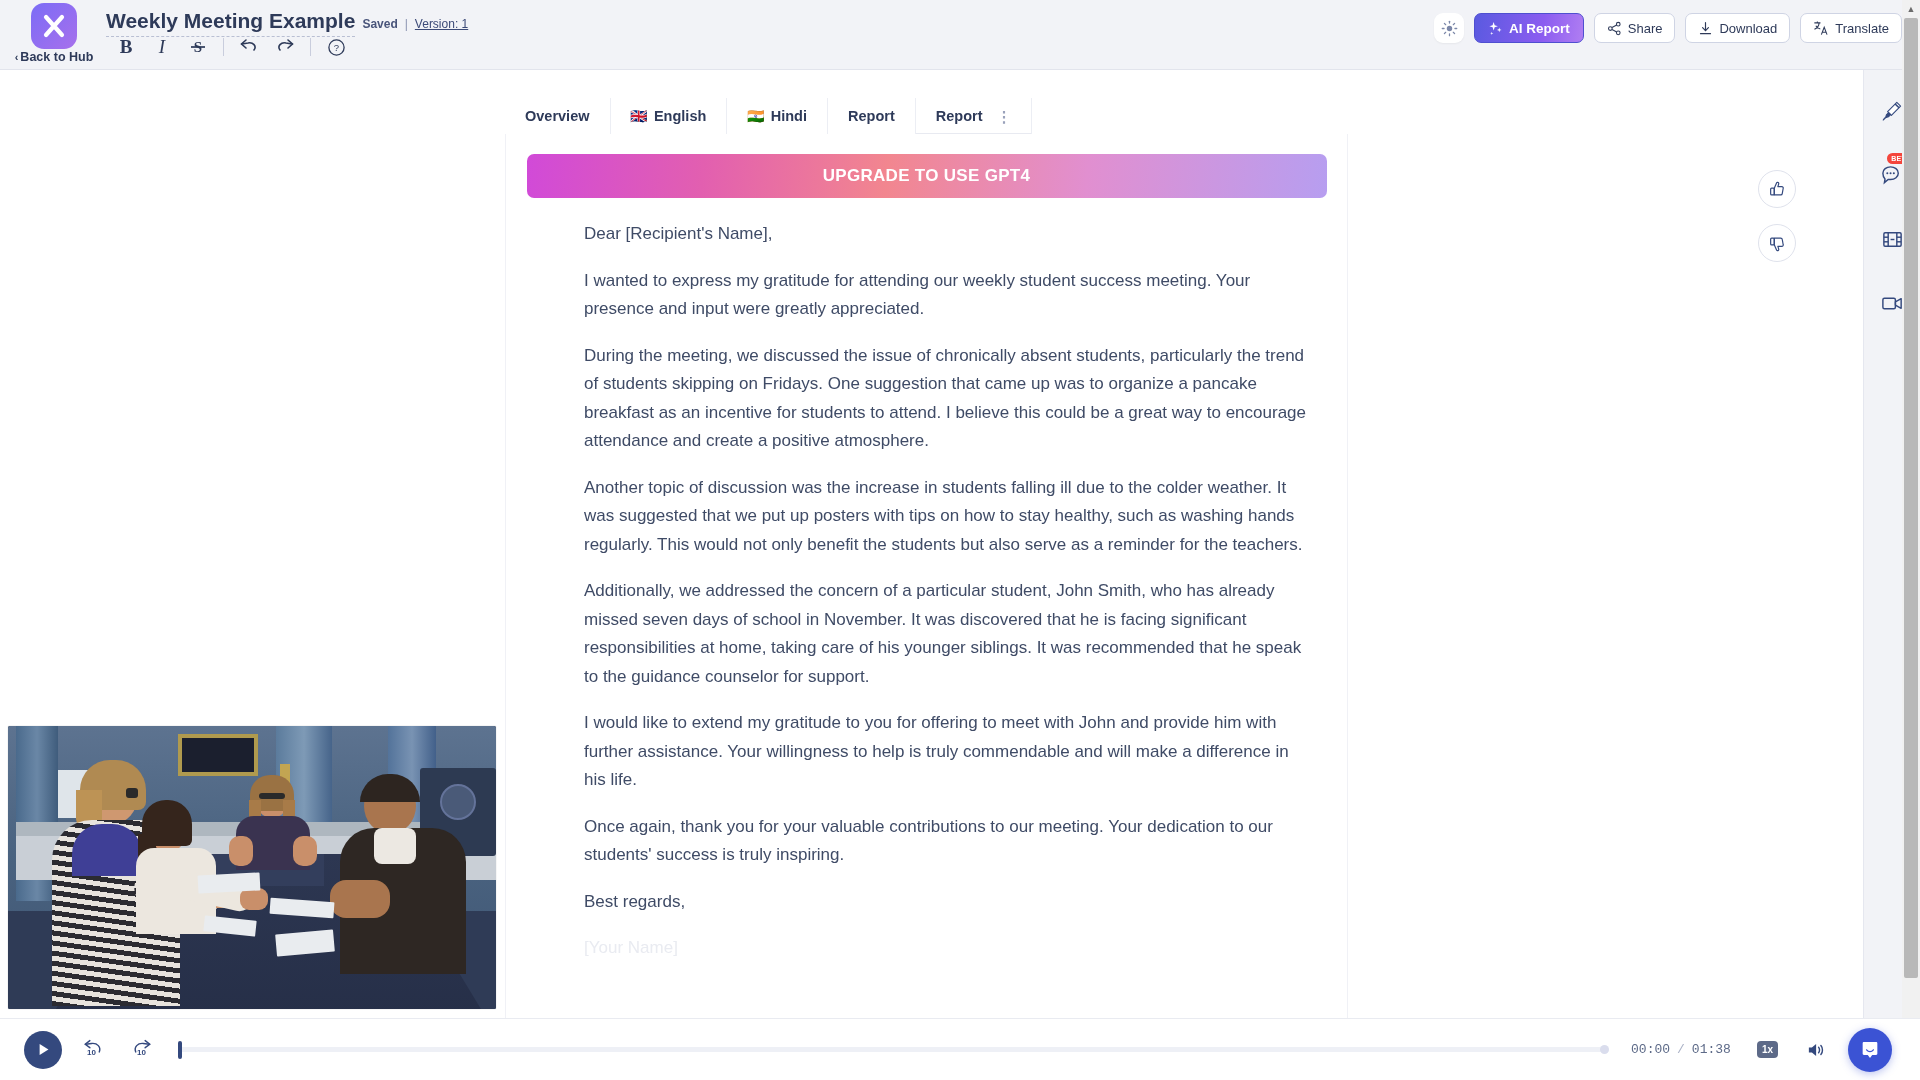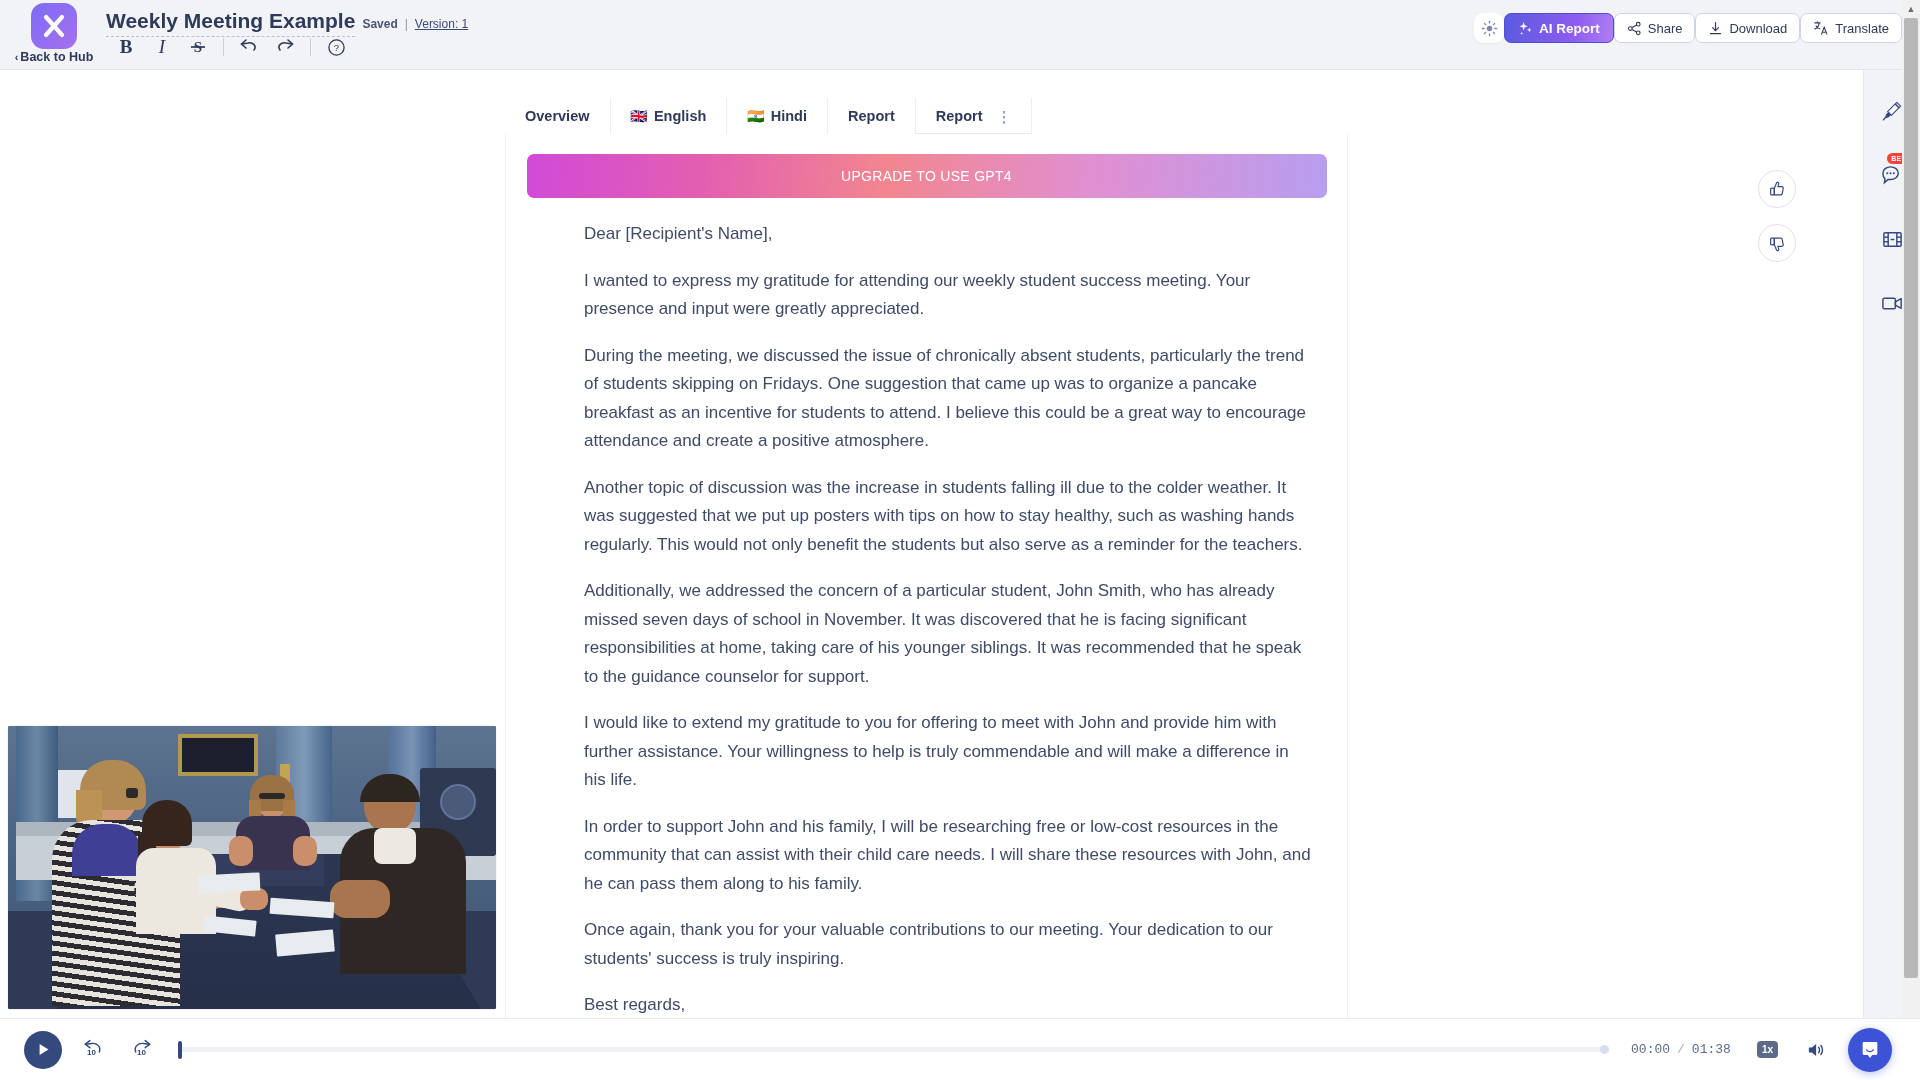--- a/index.html
+++ b/index.html
@@ -59,21 +59,21 @@
     width: 36px; height: 28px;
     display: flex; align-items: center; justify-content: center;
     cursor: pointer; color: #2e3a59;
   }
   .fmt-btn.b { font-family: "Liberation Serif", serif; font-weight: bold; font-size: 19px; }
   .fmt-btn.i { font-family: "Liberation Serif", serif; font-style: italic; font-size: 19px; }
   .tb-div { width:1px; height:18px; background:#c9cddd; margin: 0 7px; }
 
   .top-right {
     position: absolute; right: 18px; top: 13px;
-    display: flex; align-items: flex-start; gap: 0;
+    display: flex; align-items: flex-start; gap: 10px;
   }
   .theme-btn {
     width: 30px; height: 30px; border-radius: 9px;
     background: #ffffff; display:flex; align-items:center; justify-content:center;
     cursor:pointer; box-shadow: 0 1px 2px rgba(0,0,0,.05);
   }
   .ai-report-btn {
     height: 30px; padding: 0 13px; border-radius: 7px;
     background: linear-gradient(100deg, #5a5ae0 0%, #8b5cf0 60%, #a濃 100%);
     background: linear-gradient(100deg, #5a5ae0 0%, #8b5cf0 62%, #b07ef2 100%);
@@ -167,21 +167,21 @@
     background: #ffffff;
     border-left: 1px solid #f0f1f6;
     border-right: 1px solid #f0f1f6;
     overflow: hidden;
   }
   .upgrade-banner {
     margin: 20px auto 0 auto;
     width: 800px; height: 44px; border-radius: 7px;
     background: linear-gradient(95deg, #d14ad8 0%, #e25fb0 22%, #f2868f 45%, #e18fd0 70%, #b79ef0 100%);
     display: flex; align-items: center; justify-content: center;
-    color: #ffffff; font-size: 14px; font-weight: normal; letter-spacing: .3px;
+    color: #ffffff; font-size: 17px; font-weight: bold; letter-spacing: .3px;
     cursor: pointer;
   }
   .doc-body {
     padding: 22px 36px 0 38px;
     font-size: 17px; line-height: 28.5px; color: #3f4b66;
   }
   .doc-body p { margin-bottom: 18px; margin-left: 40px; }
   .doc-body p.faded { color: #e9ebf1; }
   .doc-fade {
     position: absolute; left: 0; bottom: 0; width: 843px; height: 46px;
@@ -472,21 +472,20 @@
 
   <div class="doc-card">
     <div class="upgrade-banner">UPGRADE TO USE GPT4</div>
     <div class="doc-body">
       <p>Dear [Recipient's Name],</p>
       <p>I wanted to express my gratitude for attending our weekly student success meeting. Your presence and input were greatly appreciated.</p>
       <p>During the meeting, we discussed the issue of chronically absent students, particularly the trend of students skipping on Fridays. One suggestion that came up was to organize a pancake breakfast as an incentive for students to attend. I believe this could be a great way to encourage attendance and create a positive atmosphere.</p>
       <p>Another topic of discussion was the increase in students falling ill due to the colder weather. It was suggested that we put up posters with tips on how to stay healthy, such as washing hands regularly. This would not only benefit the students but also serve as a reminder for the teachers.</p>
       <p>Additionally, we addressed the concern of a particular student, John Smith, who has already missed seven days of school in November. It was discovered that he is facing significant responsibilities at home, taking care of his younger siblings. It was recommended that he speak to the guidance counselor for support.</p>
       <p>I would like to extend my gratitude to you for offering to meet with John and provide him with further assistance. Your willingness to help is truly commendable and will make a difference in his life.</p>
-      <p>In order to support John and his family, I will be researching free or low-cost resources in the community that can assist with their child care needs. I will share these resources with John, and he can pass them along to his family.</p>
       <p>Once again, thank you for your valuable contributions to our meeting. Your dedication to our students' success is truly inspiring.</p>
       <p>Best regards,</p>
       <p class="faded">[Your Name]</p>
     </div>
     <div class="doc-fade"></div>
   </div>
 
   <div class="feedback-col">
     <div class="round-btn">
       <svg width="19" height="19" viewBox="0 0 20 20" aria-hidden="true" fill="none" stroke="#34497e" stroke-width="1.25" stroke-linejoin="round">

